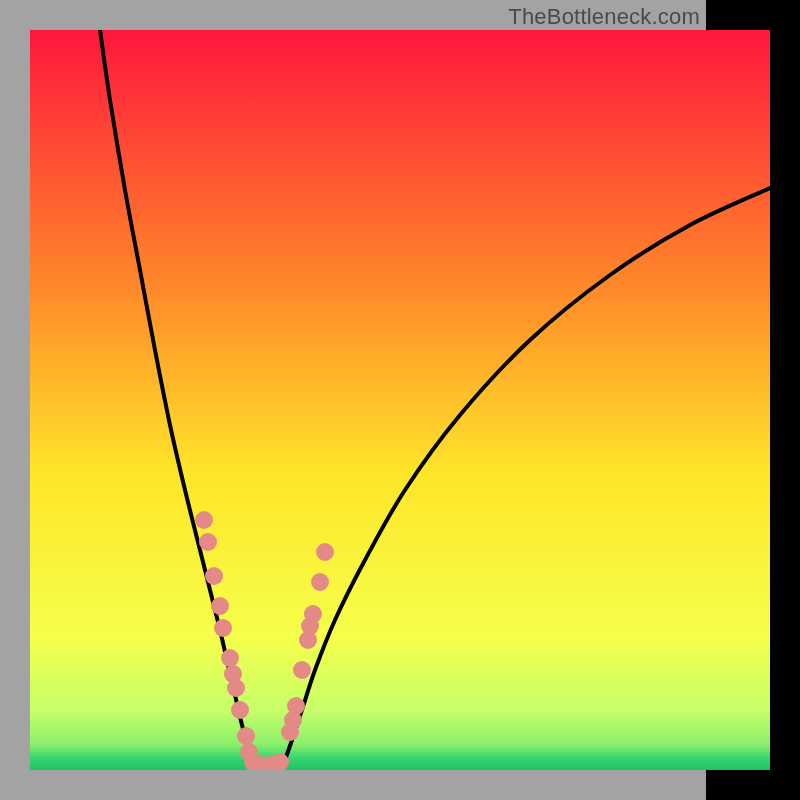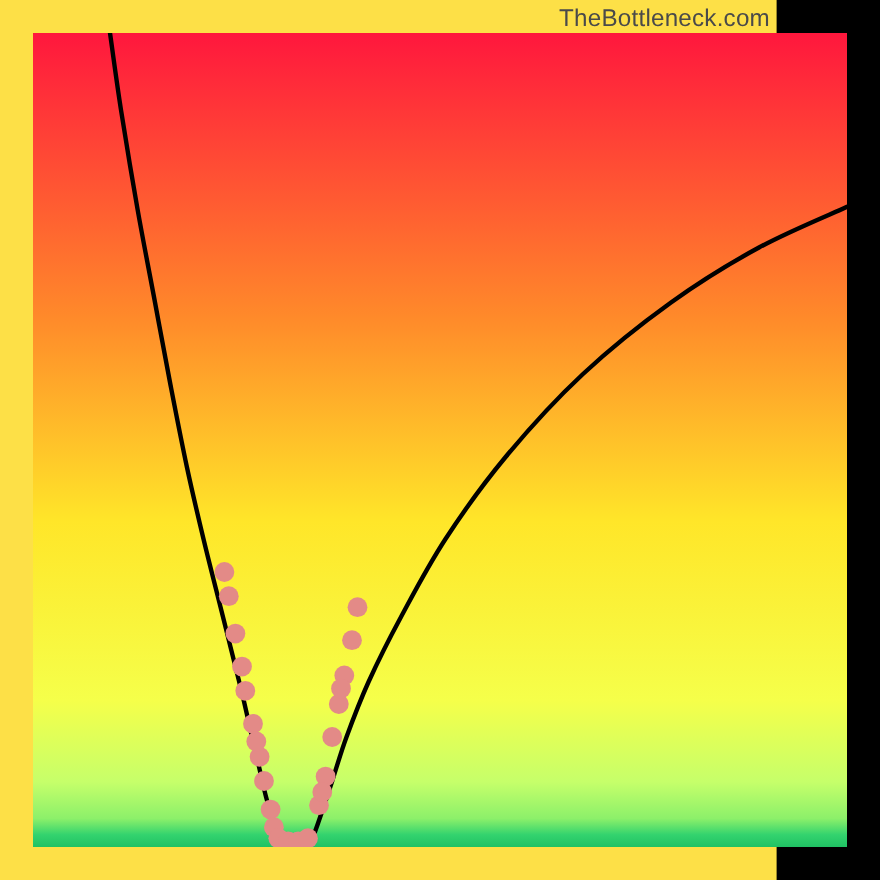--- a/index.html
+++ b/index.html
@@ -8,21 +8,21 @@
     width: 800px;
     height: 800px;
     overflow: hidden;
     background: #000;
     font-family: Arial, Helvetica, sans-serif;
   }
   .outer {
     position: relative;
     width: 706px;
     height: 800px;
-    background: #fde047;
+    background: #a3a3a3;
   }
   .plot {
     position: absolute;
     left: 30px;
     top: 30px;
     width: 740px;
     height: 740px;
     overflow: hidden;
   }
   .watermark {

